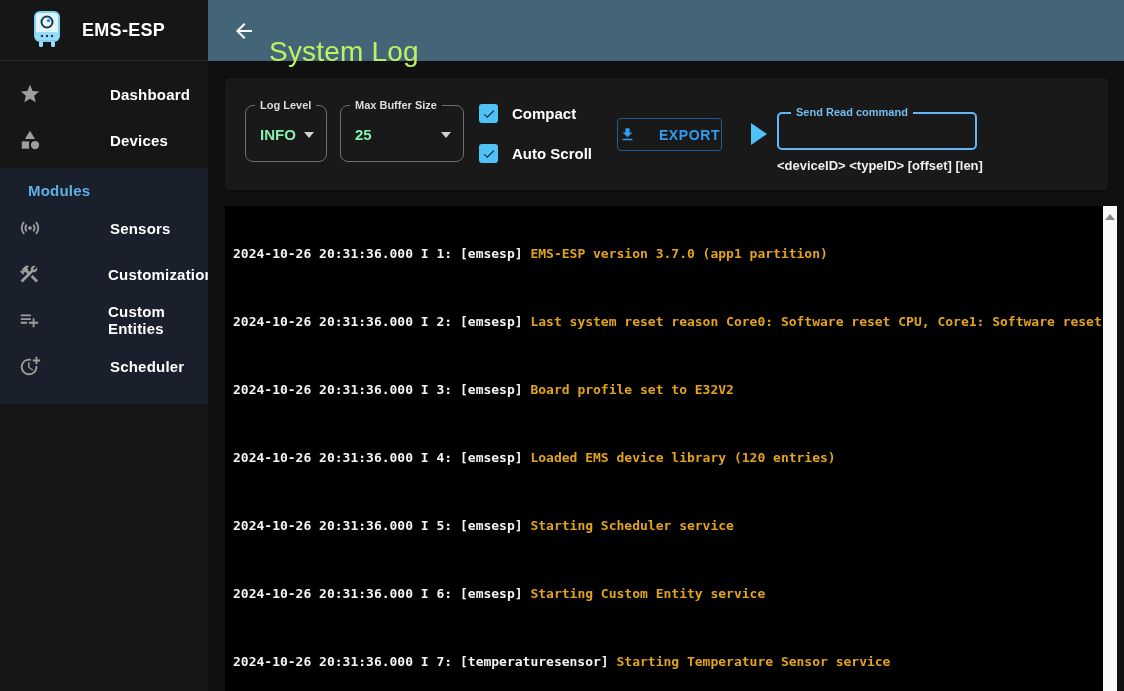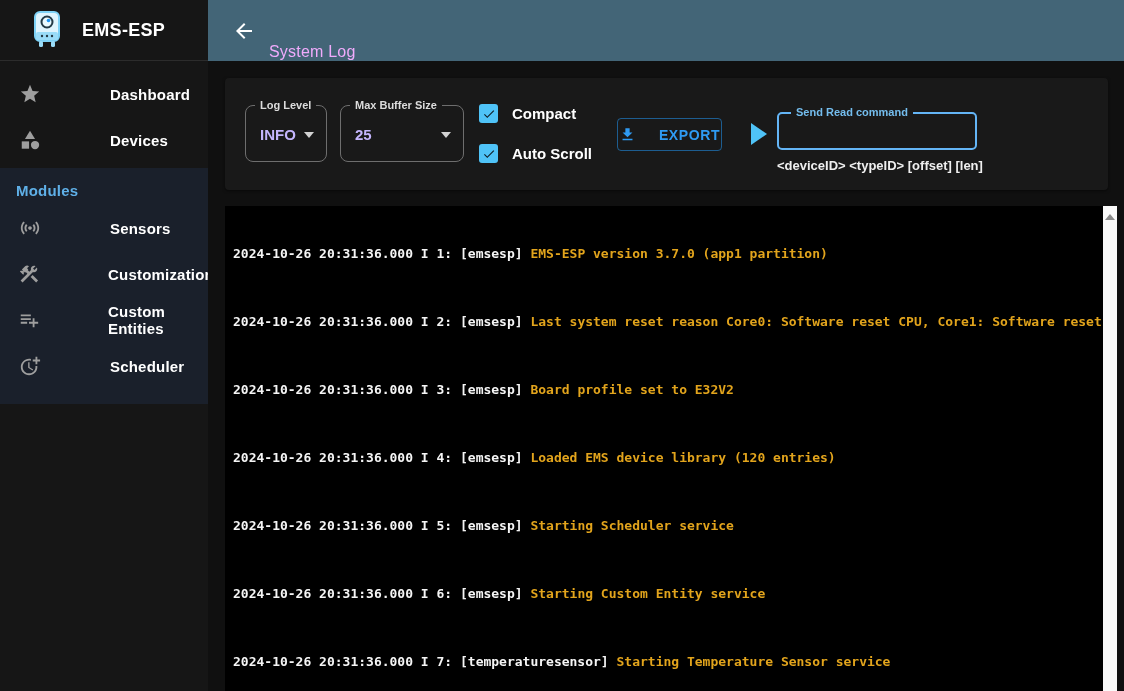--- a/index.html
+++ b/index.html
@@ -11,40 +11,40 @@
   .sidebar { width:208px; height:691px; background:#161616; flex:0 0 208px; }
   .sidebar-header { height:61px; display:flex; align-items:center; padding-left:32px;
                     border-bottom:1px solid #2c2c2c; }
   .app-title { color:#fff; font-size:18px; font-weight:700; margin-left:20px; letter-spacing:.3px; }
   .menu { padding-top:10px; }
   .menu-item { height:46px; display:flex; align-items:center; padding-left:18px; cursor:pointer;gap:38px; }
   .menu-item .mi-icon { width:24px; height:24px; margin-right:30px; display:flex;
                         align-items:center; justify-content:center; color:#9e9e9e; }
   .menu-item .mi-label { color:#fff; font-size:15px; font-weight:700; letter-spacing:.2px; }
   .modules-section { margin-top:5px; background:#1a202b; padding:14px 0 15px 0; }
-  .section-title { color:#5fb0e8; font-size:15px; font-weight:700; padding-left:16px;
+  .section-title { color:#5fb0e8; font-size:15px; font-weight:700; padding-left:28px;
                    margin-bottom:6px; letter-spacing:.2px; }
 
   
   .main { position:relative; flex:1; height:691px; overflow:hidden; background:#101010; }
   .topbar { height:61px; background:#436577; display:flex; align-items:center; padding-left:24px; }
   .back-btn { width:24px; height:24px; color:#fff; cursor:pointer; display:flex;
               align-items:center; justify-content:center; }
-  .topbar-title { color:#f0abfc; font-size:16px; font-weight:500; margin-left:13px; letter-spacing:.2px;margin-top:42px; }
+  .topbar-title { color:#bef264; font-size:28px; font-weight:500; margin-left:13px; letter-spacing:.2px;margin-top:42px; }
 
   
   .card { position:absolute; left:17px; top:78px; width:883px; height:112px;
           background:#191919; border-radius:4px; box-shadow:0 1px 3px rgba(0,0,0,.5); }
   .mselect { position:absolute; border:1px solid #6e6e6e; border-radius:8px; height:57px;
              cursor:pointer; }
   .mselect .flabel, .tfield .flabel {
       position:absolute; top:-7px; left:9px; background:#191919; padding:0 5px;
       font-size:11px; font-weight:700; color:#dcdcdc; white-space:nowrap; }
   .mselect .val { position:absolute; left:14px; top:50%; transform:translateY(-50%);
-                  color:#c4b5fd; font-size:15px; font-weight:700; }
+                  color:#86efac; font-size:15px; font-weight:700; }
   .darrow { position:absolute; right:12px; top:50%; margin-top:-2px; width:0; height:0;
             border-left:5px solid transparent; border-right:5px solid transparent;
             border-top:6px solid #d2d2d2; }
   .sel-loglevel { left:20px; top:27px; width:82px; }
   .sel-buffer   { left:115px; top:27px; width:124px; }
 
   .cbrow { position:absolute; display:flex; align-items:center; cursor:pointer; height:21px; }
   .cbrow.compact { left:254px; top:25px; }
   .cbrow.autoscroll { left:254px; top:65px; }
   .cbox { width:19px; height:19px; border-radius:3px; background:#4fc3f7; display:flex;

